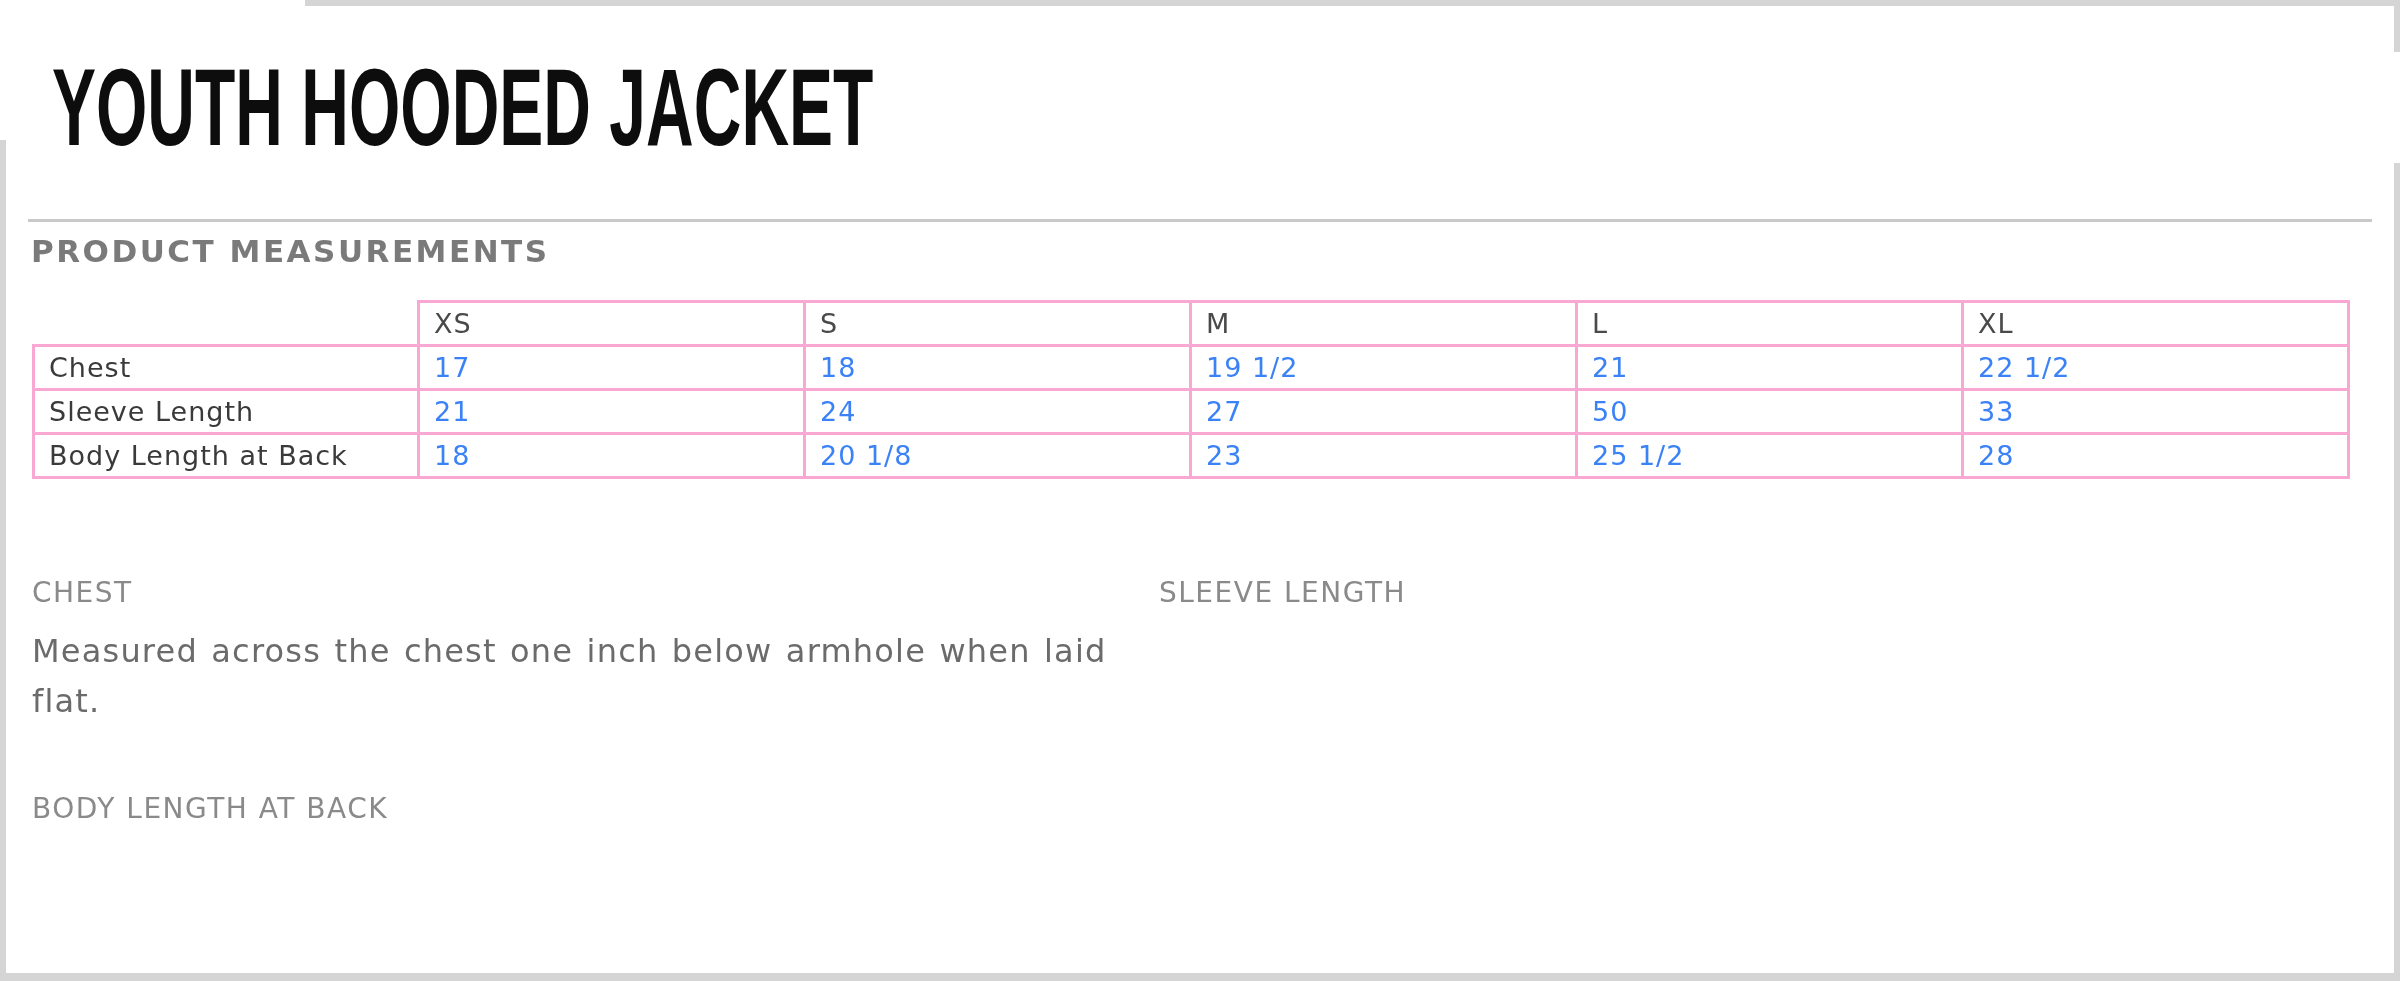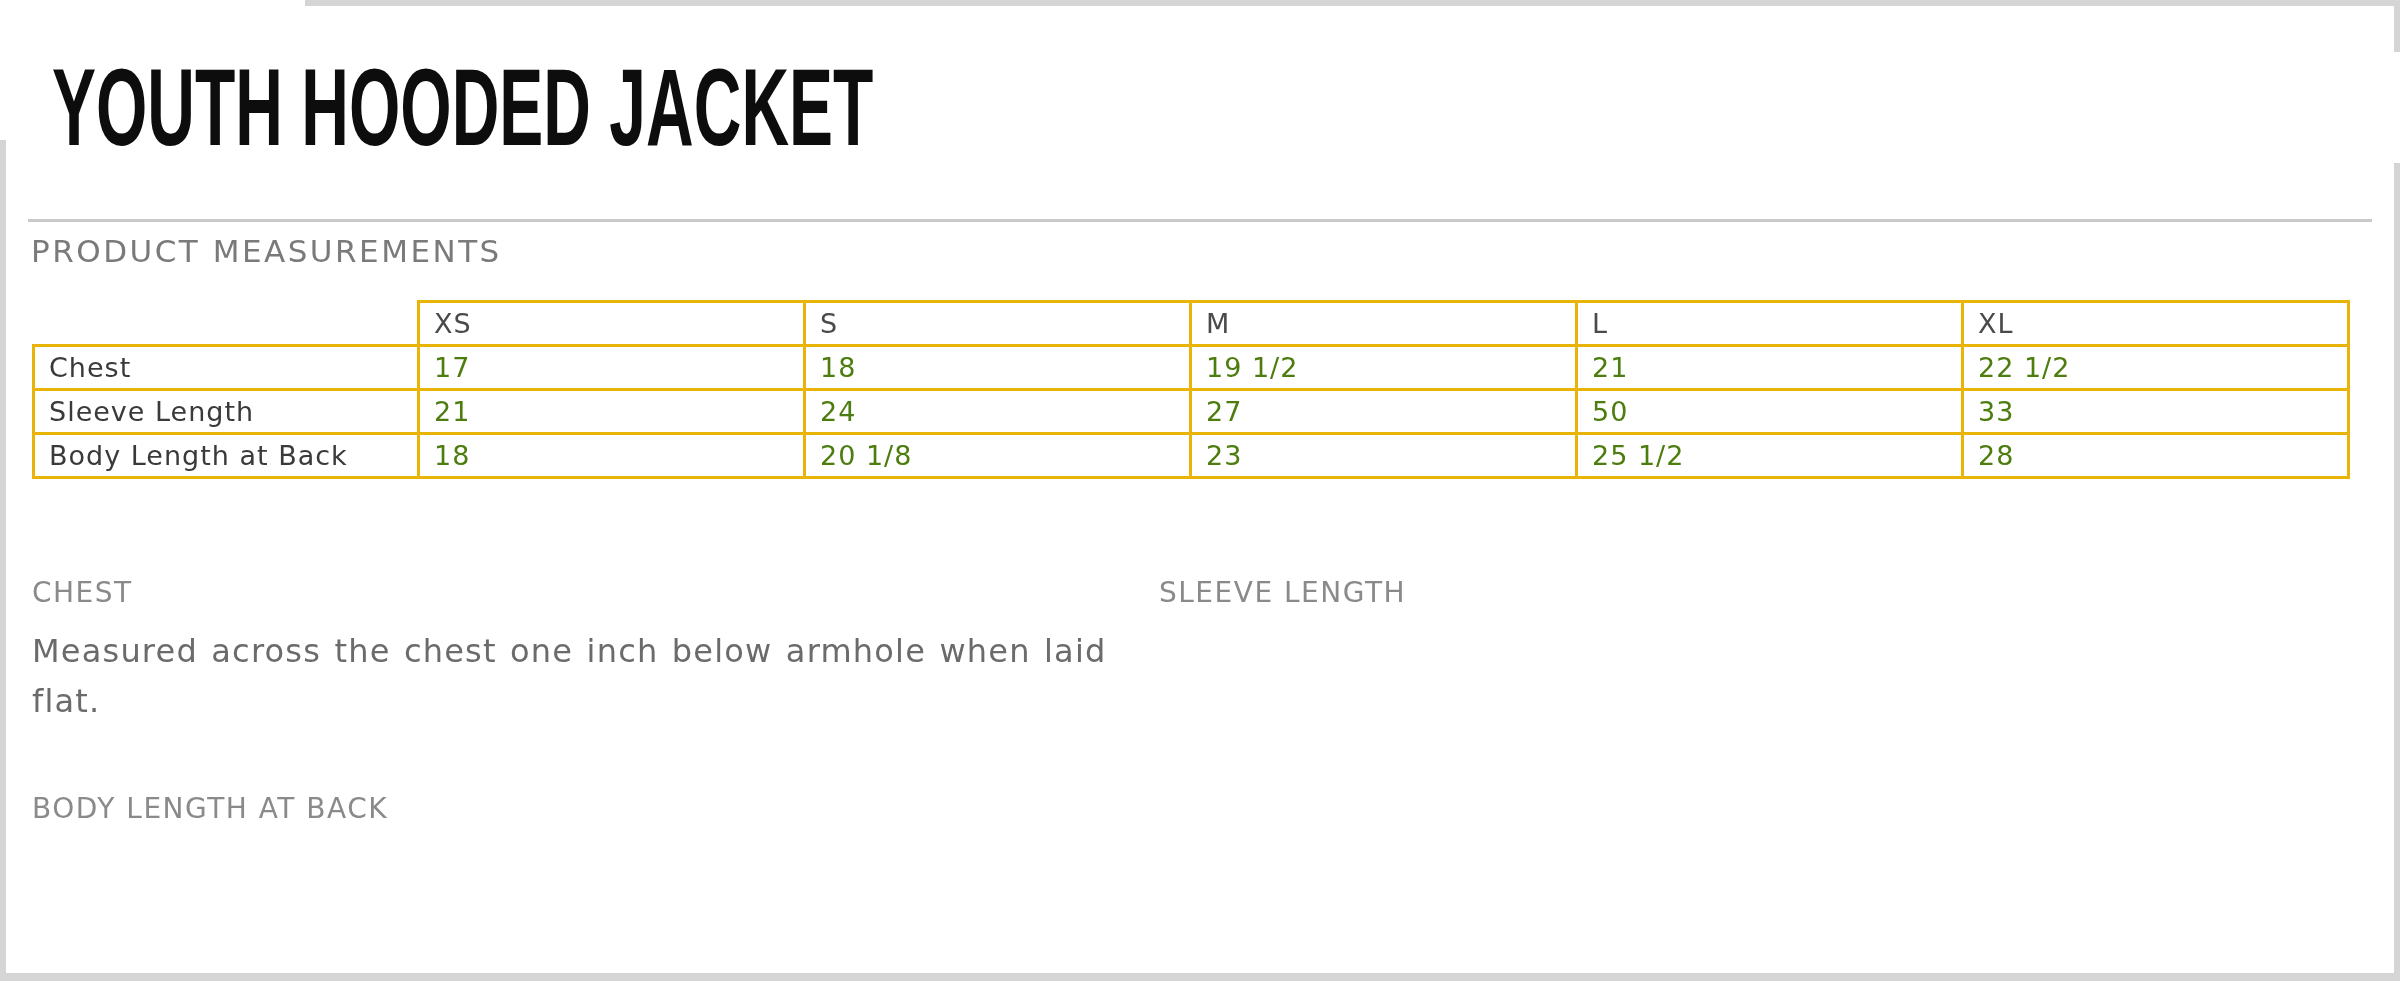--- a/index.html
+++ b/index.html
@@ -50,56 +50,56 @@
     background: #c9c9c9;
     border: none;
     margin: 0;
   }
   .section-heading {
     position: absolute;
     left: 31px;
     top: 233px;
     margin: 0;
     font-size: 31px;
-    font-weight: normal;
+    font-weight: bold;
     letter-spacing: 2.5px;
     color: #7a7a7a;
     white-space: nowrap;
   }
 
   
   table.meas {
     position: absolute;
     left: 32px;
     top: 300px;
     border-collapse: collapse;
     table-layout: fixed;
     width: 2316px;
   }
   table.meas th, table.meas td {
-    border: 3px solid #eab308;
+    border: 3px solid #f9a8d4;
     height: 41px;
     padding: 0 0 0 14px;
     font-size: 27px;
     letter-spacing: 1px;
     text-align: left;
     vertical-align: middle;
     white-space: nowrap;
     overflow: hidden;
   }
   table.meas th.corner {
     border: none;
     background: transparent;
   }
   table.meas th {
     font-weight: normal;
     color: #4a4a4a;
   }
   table.meas td.row-label { color: #3a3a3a; }
-  table.meas td.cell-value { color: #4d7c0f; }
+  table.meas td.cell-value { color: #3b82f6; }
   col.c-label { width: 385px; }
   col.c-size  { width: 386px; }
 
   
   .desc {
     position: absolute;
   }
   .desc h3 {
     margin: 0;
     font-size: 28px;

